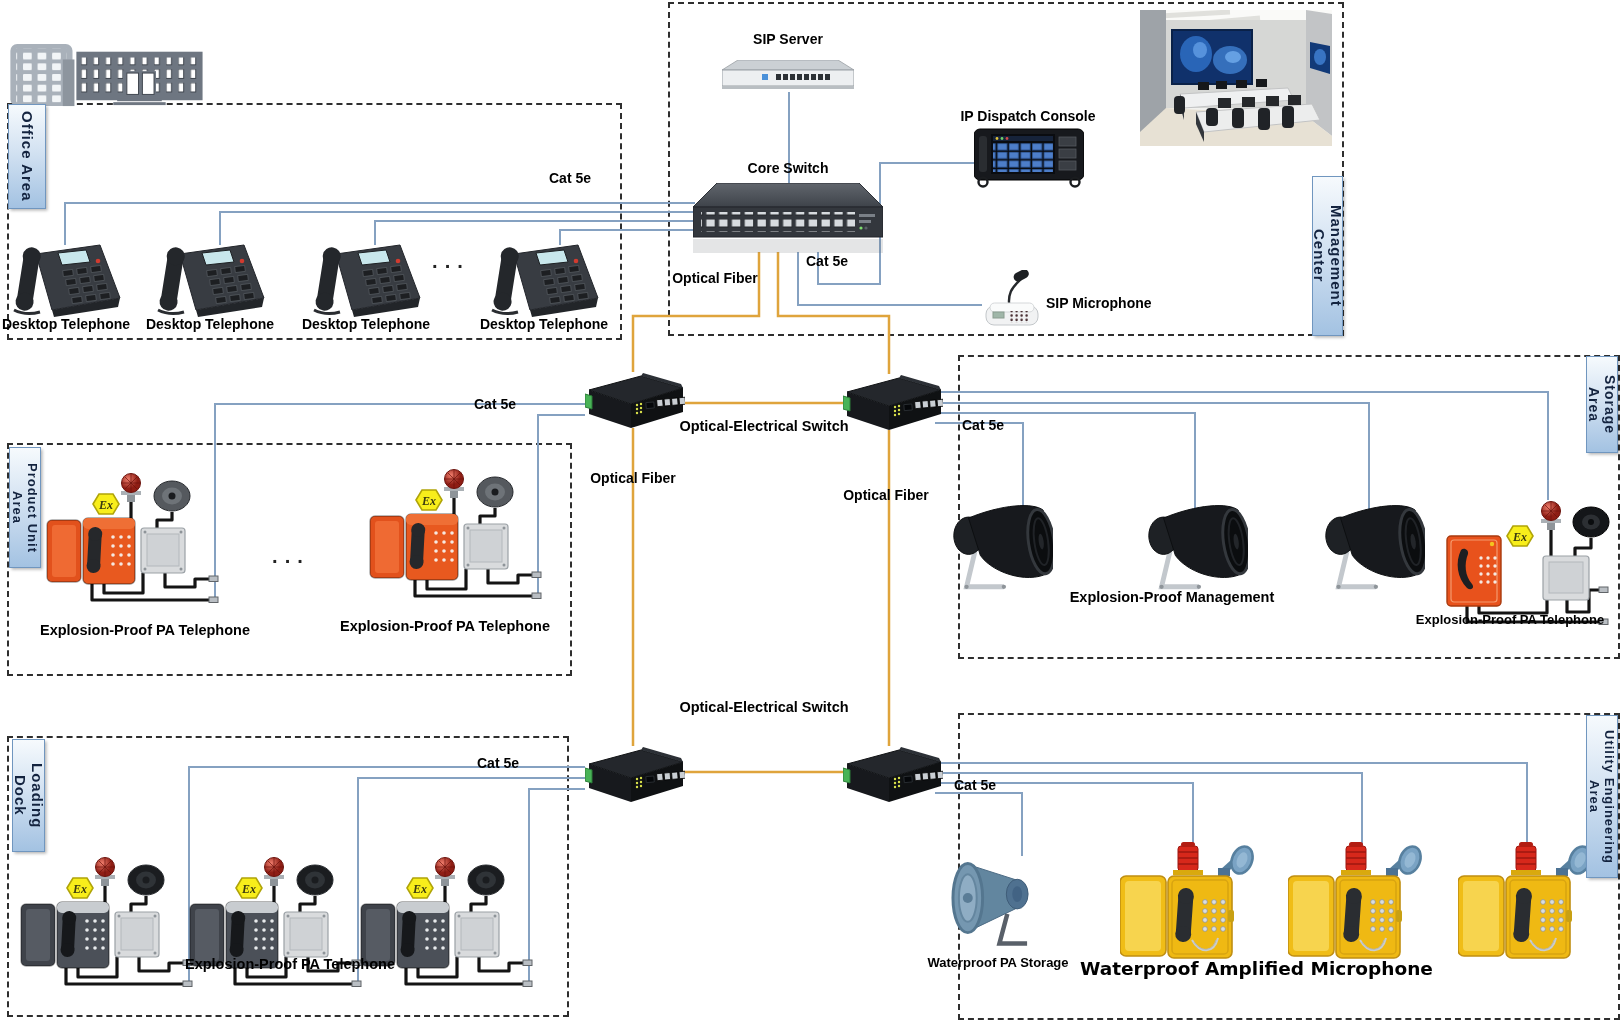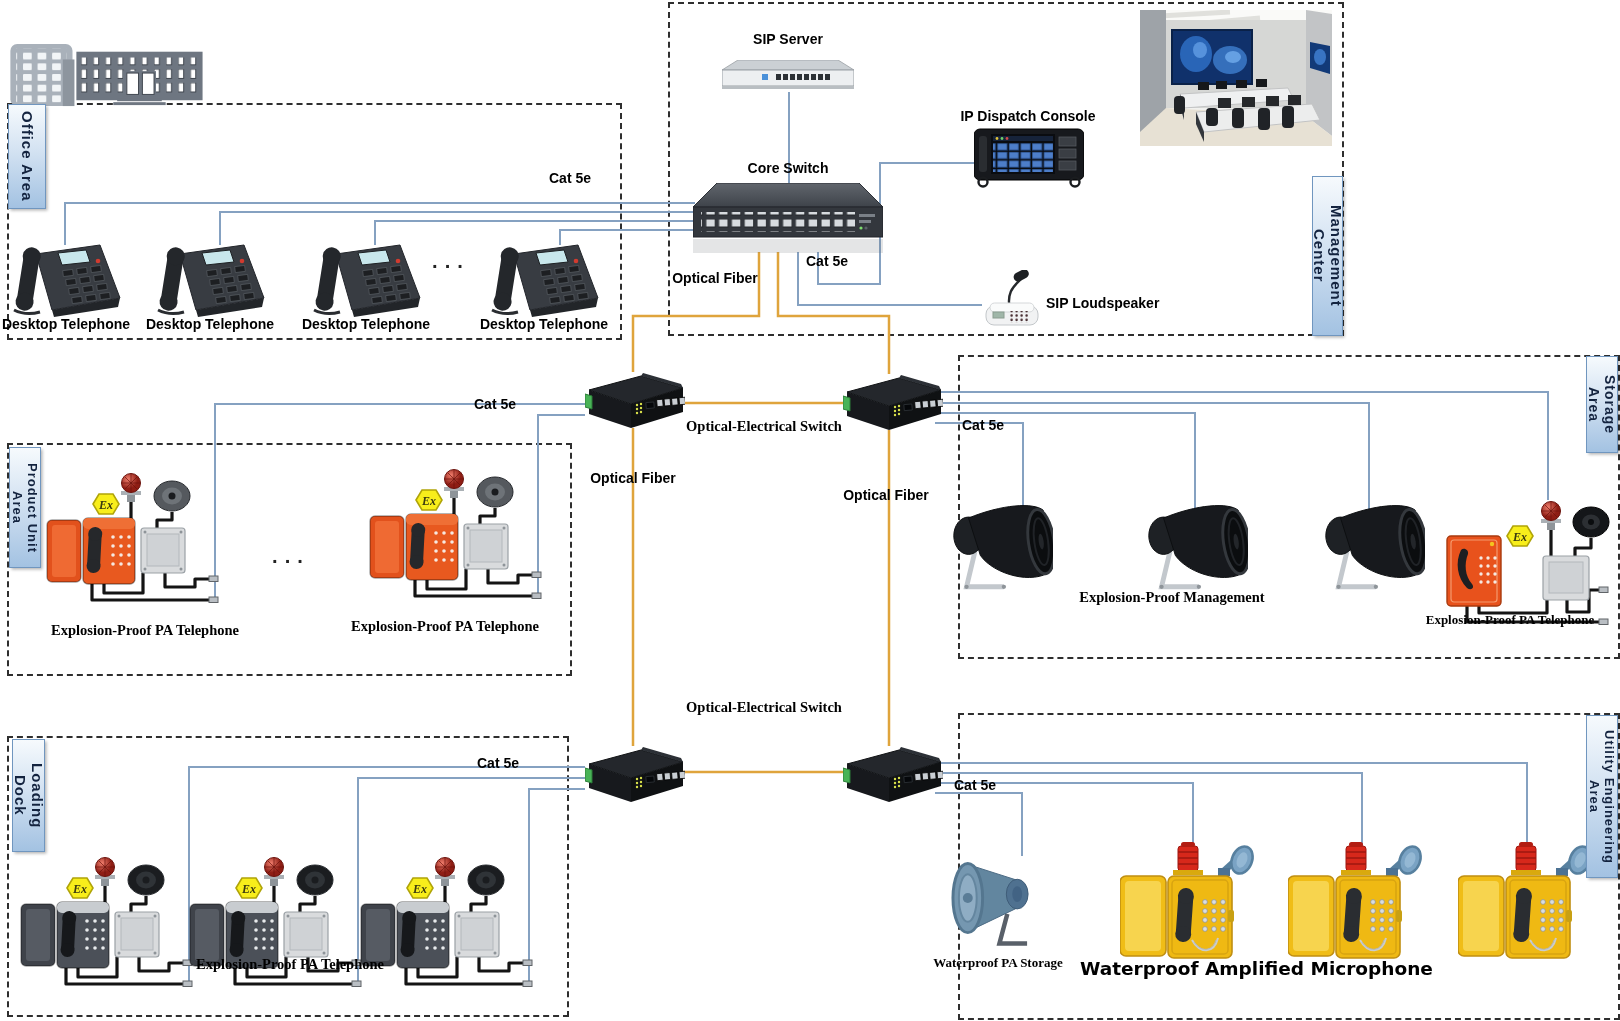--- a/index.html
+++ b/index.html
@@ -7,21 +7,21 @@
        font-family:"Liberation Sans",sans-serif;}
   .dashed-box{position:absolute;border:2px dashed #2e2e2e;z-index:1;}
   .area-label{position:absolute;z-index:6;display:flex;align-items:center;justify-content:center;
       writing-mode:vertical-rl;text-align:center;font-weight:bold;color:#13233f;
       background:linear-gradient(180deg,#f6fafd 0%,#d3e2f2 45%,#a3c2e2 100%);
       border:1px solid #7096bf;box-shadow:1.5px 1.5px 3px rgba(0,0,0,.3);letter-spacing:1px;}
   .fs15{font-size:15px}.fs14{font-size:14px}.fs13{font-size:13px}
   .dev{position:absolute;z-index:3;}
   .lbl{position:absolute;z-index:5;font-weight:bold;font-size:14px;color:#000000;
        text-align:center;white-space:nowrap;}
-  .lbl.heavy{font-family:Liberation Serif, serif;font-size:14.5px;}
+  .lbl.heavy{font-family:Liberation Sans, sans-serif;font-size:14.5px;}
   .lbl.small{font-size:13px;}
   .lbl.big{font-size:18.5px;font-family:"DejaVu Sans",sans-serif;}
   .lbl.left{text-align:left;}
   .ellipsis{position:absolute;z-index:5;font-weight:bold;font-size:20px;letter-spacing:6px;color:#222;}
   #wires{position:absolute;left:0;top:0;z-index:2;}
   
   .kit-orange{--door:#e2511c;--doorin:#ef6a33;--phone:#e8591f;--pstroke:#a83a0e;--ptop:#ef6f35;
               --spk:#55595e;--spkin:#6e7378;--key:#f6e9e1;--hand:#26282b;}
   .kit-dark{--door:#3f434a;--doorin:#565b63;--phone:#4b5058;--pstroke:#23262b;--ptop:#c8ccd0;
             --spk:#1b1d20;--spkin:#2f3337;--key:#e8eaec;--hand:#16181b;}
@@ -535,21 +535,21 @@
 <div class="lbl" style="left:-14px;top:316px;width:160px;">Desktop Telephone</div>
 <div class="lbl" style="left:130px;top:316px;width:160px;">Desktop Telephone</div>
 <div class="lbl" style="left:286px;top:316px;width:160px;">Desktop Telephone</div>
 <div class="lbl" style="left:464px;top:316px;width:160px;">Desktop Telephone</div>
 <div class="ellipsis" style="left:432px;top:255px;">···</div>
 <div class="lbl" style="left:535px;top:170px;width:70px;">Cat 5e</div>
 
 <div class="lbl" style="left:708px;top:31px;width:160px;">SIP Server</div>
 <div class="lbl" style="left:708px;top:160px;width:160px;">Core Switch</div>
 <div class="lbl" style="left:948px;top:108px;width:160px;">IP Dispatch Console</div>
-<div class="lbl left" style="left:1046px;top:295px;width:130px;">SIP Loudspeaker</div>
+<div class="lbl left" style="left:1046px;top:295px;width:130px;">SIP Microphone</div>
 <div class="lbl" style="left:792px;top:253px;width:70px;">Cat 5e</div>
 <div class="lbl" style="left:645px;top:270px;width:140px;">Optical Fiber</div>
 
 <div class="lbl heavy" style="left:664px;top:418px;width:200px;">Optical-Electrical Switch</div>
 <div class="lbl heavy" style="left:664px;top:699px;width:200px;">Optical-Electrical Switch</div>
 <div class="lbl" style="left:563px;top:470px;width:140px;">Optical Fiber</div>
 <div class="lbl" style="left:816px;top:487px;width:140px;">Optical Fiber</div>
 
 <div class="lbl" style="left:460px;top:396px;width:70px;">Cat 5e</div>
 <div class="ellipsis" style="left:272px;top:550px;">···</div>

